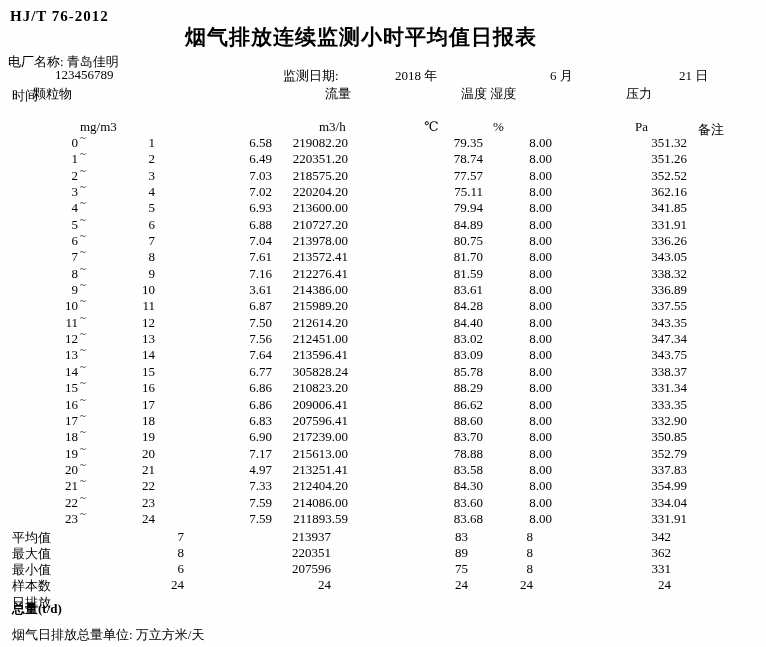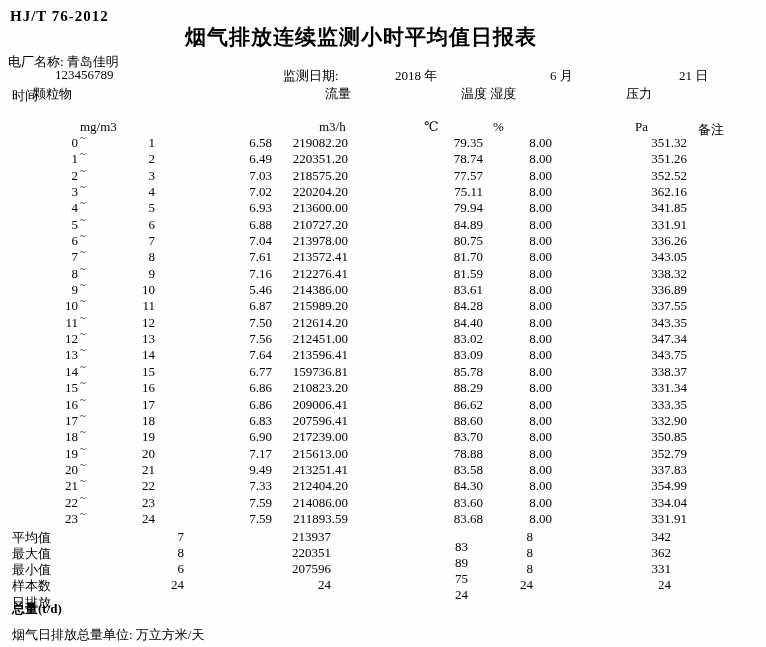--- a/index.html
+++ b/index.html
@@ -42,21 +42,21 @@
   .row .temp{right:283px;}
   .row .humid{right:214px;}
   .row .press{right:79px;}
 
   #summary-rows{position:absolute;left:0;top:529px;width:744px;}
   .srow{position:relative;height:16.1px;}
   .srow span{position:absolute;top:0;white-space:pre;}
   .srow .label{left:12px;}
   .srow .dust{right:560px;}
   .srow .flow{right:413px;}
-  .srow .temp{right:276px;margin-top:10px;}
+  .srow .temp{right:276px;}
   .srow .humid{right:211px;}
   .srow .press{right:73px;}
 
   #daily-emission{left:12px;top:594px;}
   #total-line{left:12px;top:600px;font-weight:bold;}
   #unit-note{left:12px;top:626px;}
 </style>
 </head>
 <body>
 
@@ -172,21 +172,21 @@
     <span class="dust">7.16</span>
     <span class="flow">212276.41</span>
     <span class="temp">81.59</span>
     <span class="humid">8.00</span>
     <span class="press">338.32</span>
   </div>
     <div class="row">
     <span class="hs">9</span>
     <span class="tilde">~</span>
     <span class="he">10</span>
-    <span class="dust">5.46</span>
+    <span class="dust">3.61</span>
     <span class="flow">214386.00</span>
     <span class="temp">83.61</span>
     <span class="humid">8.00</span>
     <span class="press">336.89</span>
   </div>
     <div class="row">
     <span class="hs">10</span>
     <span class="tilde">~</span>
     <span class="he">11</span>
     <span class="dust">6.87</span>
@@ -223,21 +223,21 @@
     <span class="flow">213596.41</span>
     <span class="temp">83.09</span>
     <span class="humid">8.00</span>
     <span class="press">343.75</span>
   </div>
     <div class="row">
     <span class="hs">14</span>
     <span class="tilde">~</span>
     <span class="he">15</span>
     <span class="dust">6.77</span>
-    <span class="flow">159736.81</span>
+    <span class="flow">305828.24</span>
     <span class="temp">85.78</span>
     <span class="humid">8.00</span>
     <span class="press">338.37</span>
   </div>
     <div class="row">
     <span class="hs">15</span>
     <span class="tilde">~</span>
     <span class="he">16</span>
     <span class="dust">6.86</span>
     <span class="flow">210823.20</span>
@@ -282,21 +282,21 @@
     <span class="dust">7.17</span>
     <span class="flow">215613.00</span>
     <span class="temp">78.88</span>
     <span class="humid">8.00</span>
     <span class="press">352.79</span>
   </div>
     <div class="row">
     <span class="hs">20</span>
     <span class="tilde">~</span>
     <span class="he">21</span>
-    <span class="dust">9.49</span>
+    <span class="dust">4.97</span>
     <span class="flow">213251.41</span>
     <span class="temp">83.58</span>
     <span class="humid">8.00</span>
     <span class="press">337.83</span>
   </div>
     <div class="row">
     <span class="hs">21</span>
     <span class="tilde">~</span>
     <span class="he">22</span>
     <span class="dust">7.33</span>

